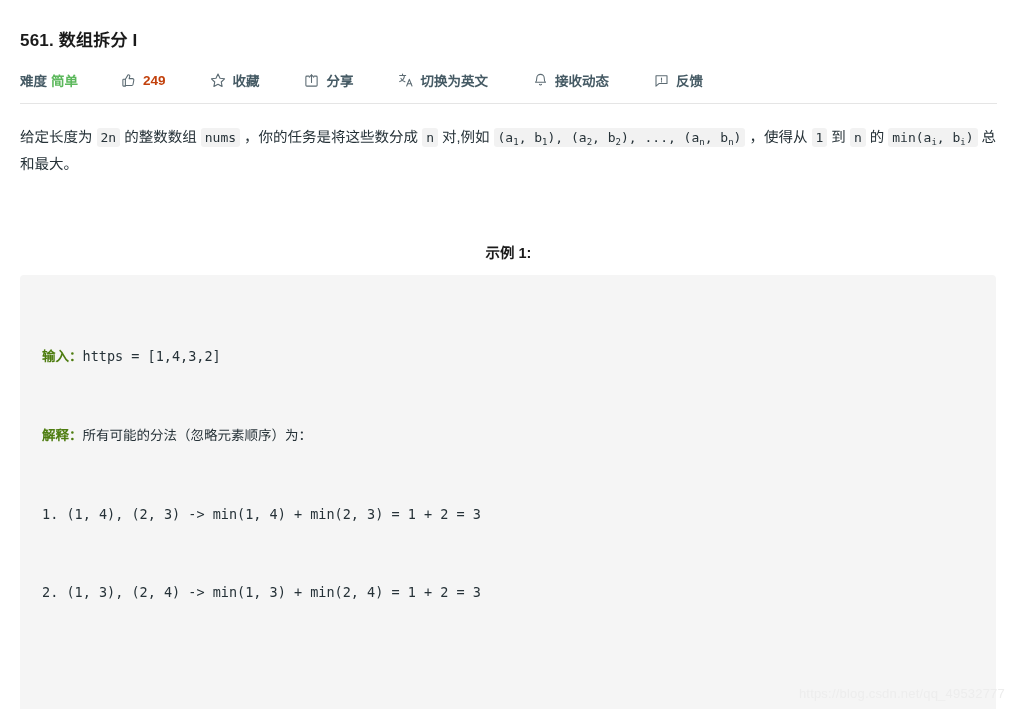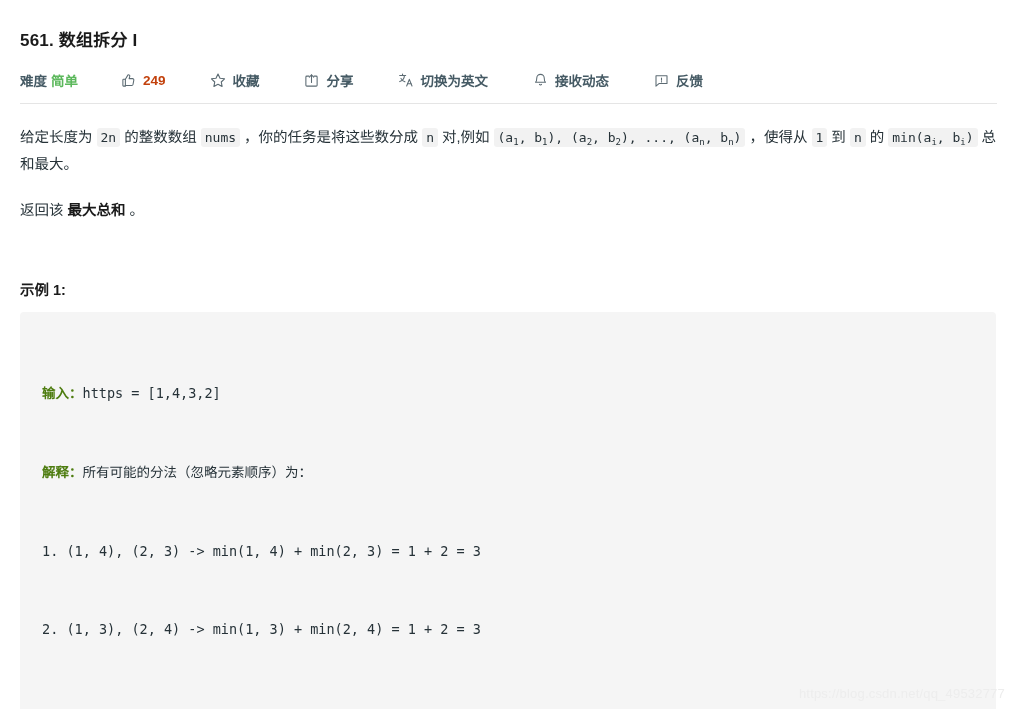--- a/index.html
+++ b/index.html
@@ -109,21 +109,22 @@
     vertical-align: baseline;
     position: relative;
     top: 3px;
   }
 
   
   .example-heading {
     font-size: 14.5px;
     font-weight: bold;
     color: #1a1a1a;
-    margin: 0;
+    margin: 9px;
+    text-align: center;
   }
   .eh-1 { padding-top: 55px; }
 
   
   .codeblock {
     background: #f5f5f5;
     border-radius: 4px;
     margin-top: 13px;
     padding: 16px 22px 18px 22px;
     width: 976px;
@@ -258,25 +259,20 @@
     <code class="inline">(a<sub>1</sub>, b<sub>1</sub>), (a<sub>2</sub>, b<sub>2</sub>), ..., (a<sub>n</sub>, b<sub>n</sub>)</code>
     <span>，使得从</span>
     <code class="inline">1</code>
     <span>到</span>
     <code class="inline">n</code>
     <span>的</span>
     <code class="inline">min(a<sub>i</sub>, b<sub>i</sub>)</code>
     <span>总和最大。</span>
   </p>
 
-  <p class="desc-2">
-    <span>返回该</span>
-    <b class="bold">最大总和</b>
-    <span>。</span>
-  </p>
 
   <div class="example-heading eh-1">示例 1:</div>
 
   <div class="codeblock">
     <span class="code-line"><span class="lbl">输入：</span><span>https = [1,4,3,2]</span></span>
     <span class="code-line"><span class="lbl">解释：</span><span class="cn">所有可能的分法（忽略元素顺序）为：</span></span>
     <span class="code-line">1. (1, 4), (2, 3) -&gt; min(1, 4) + min(2, 3) = 1 + 2 = 3</span>
     <span class="code-line">2. (1, 3), (2, 4) -&gt; min(1, 3) + min(2, 4) = 1 + 2 = 3</span>
     
     

